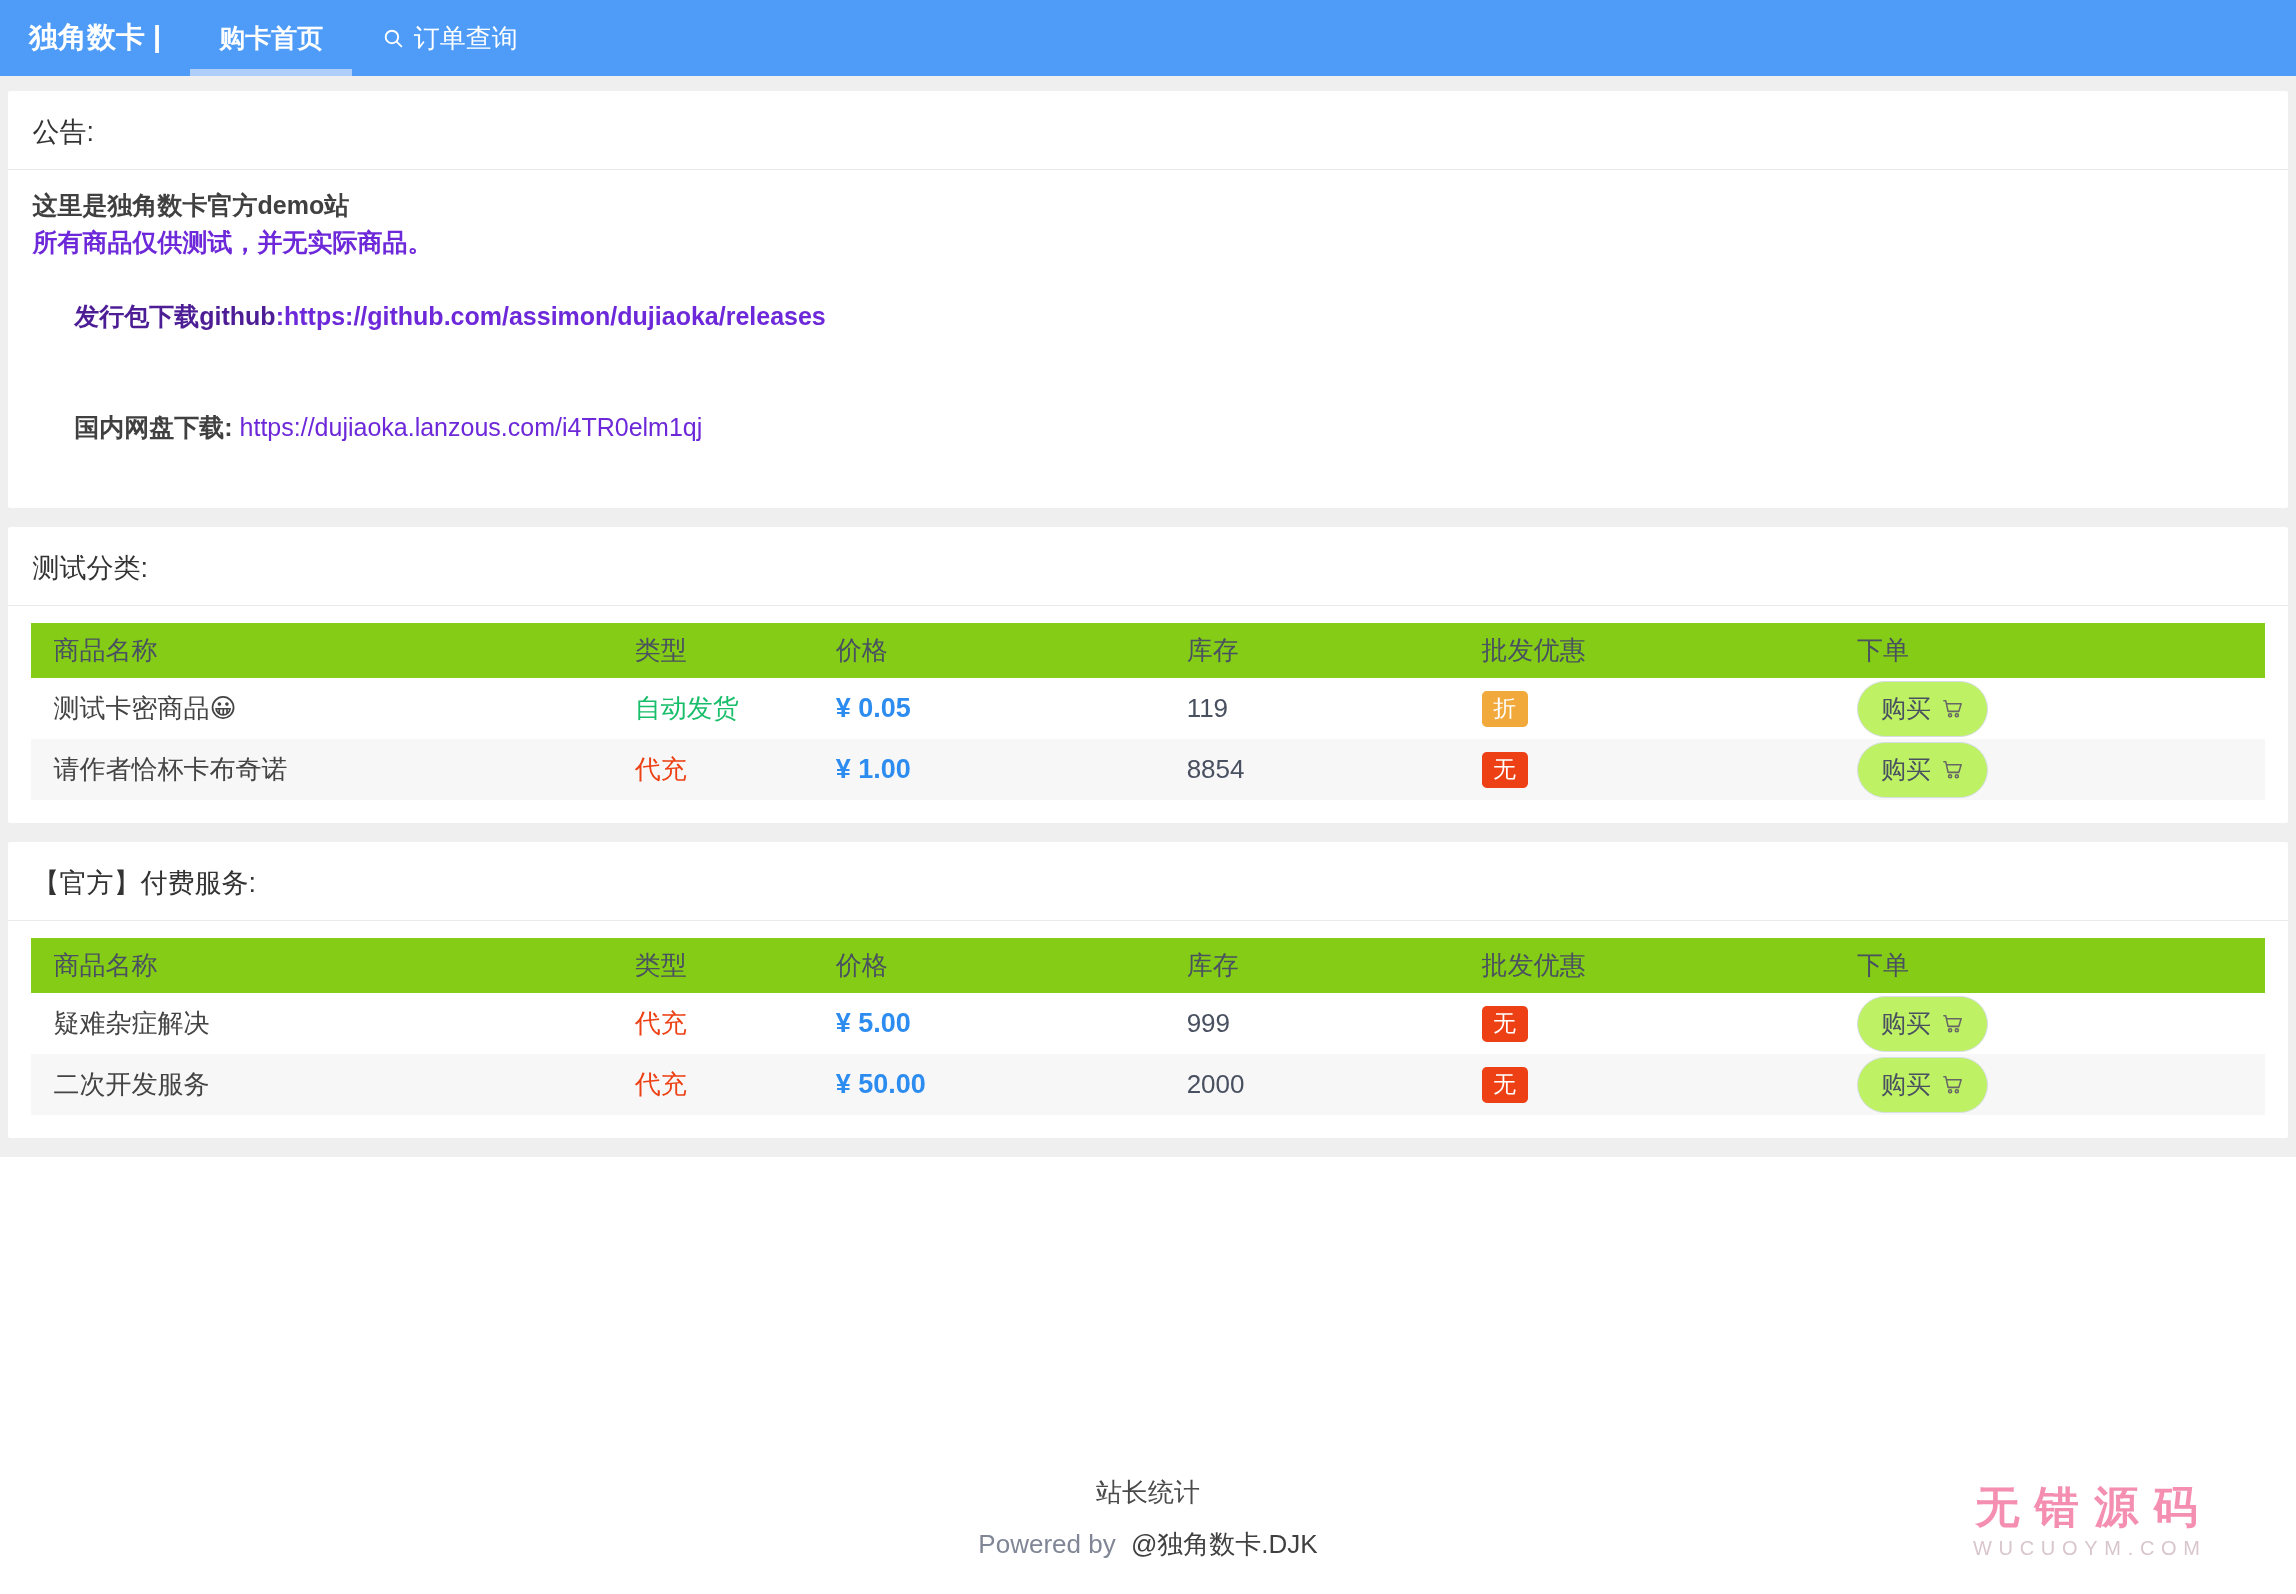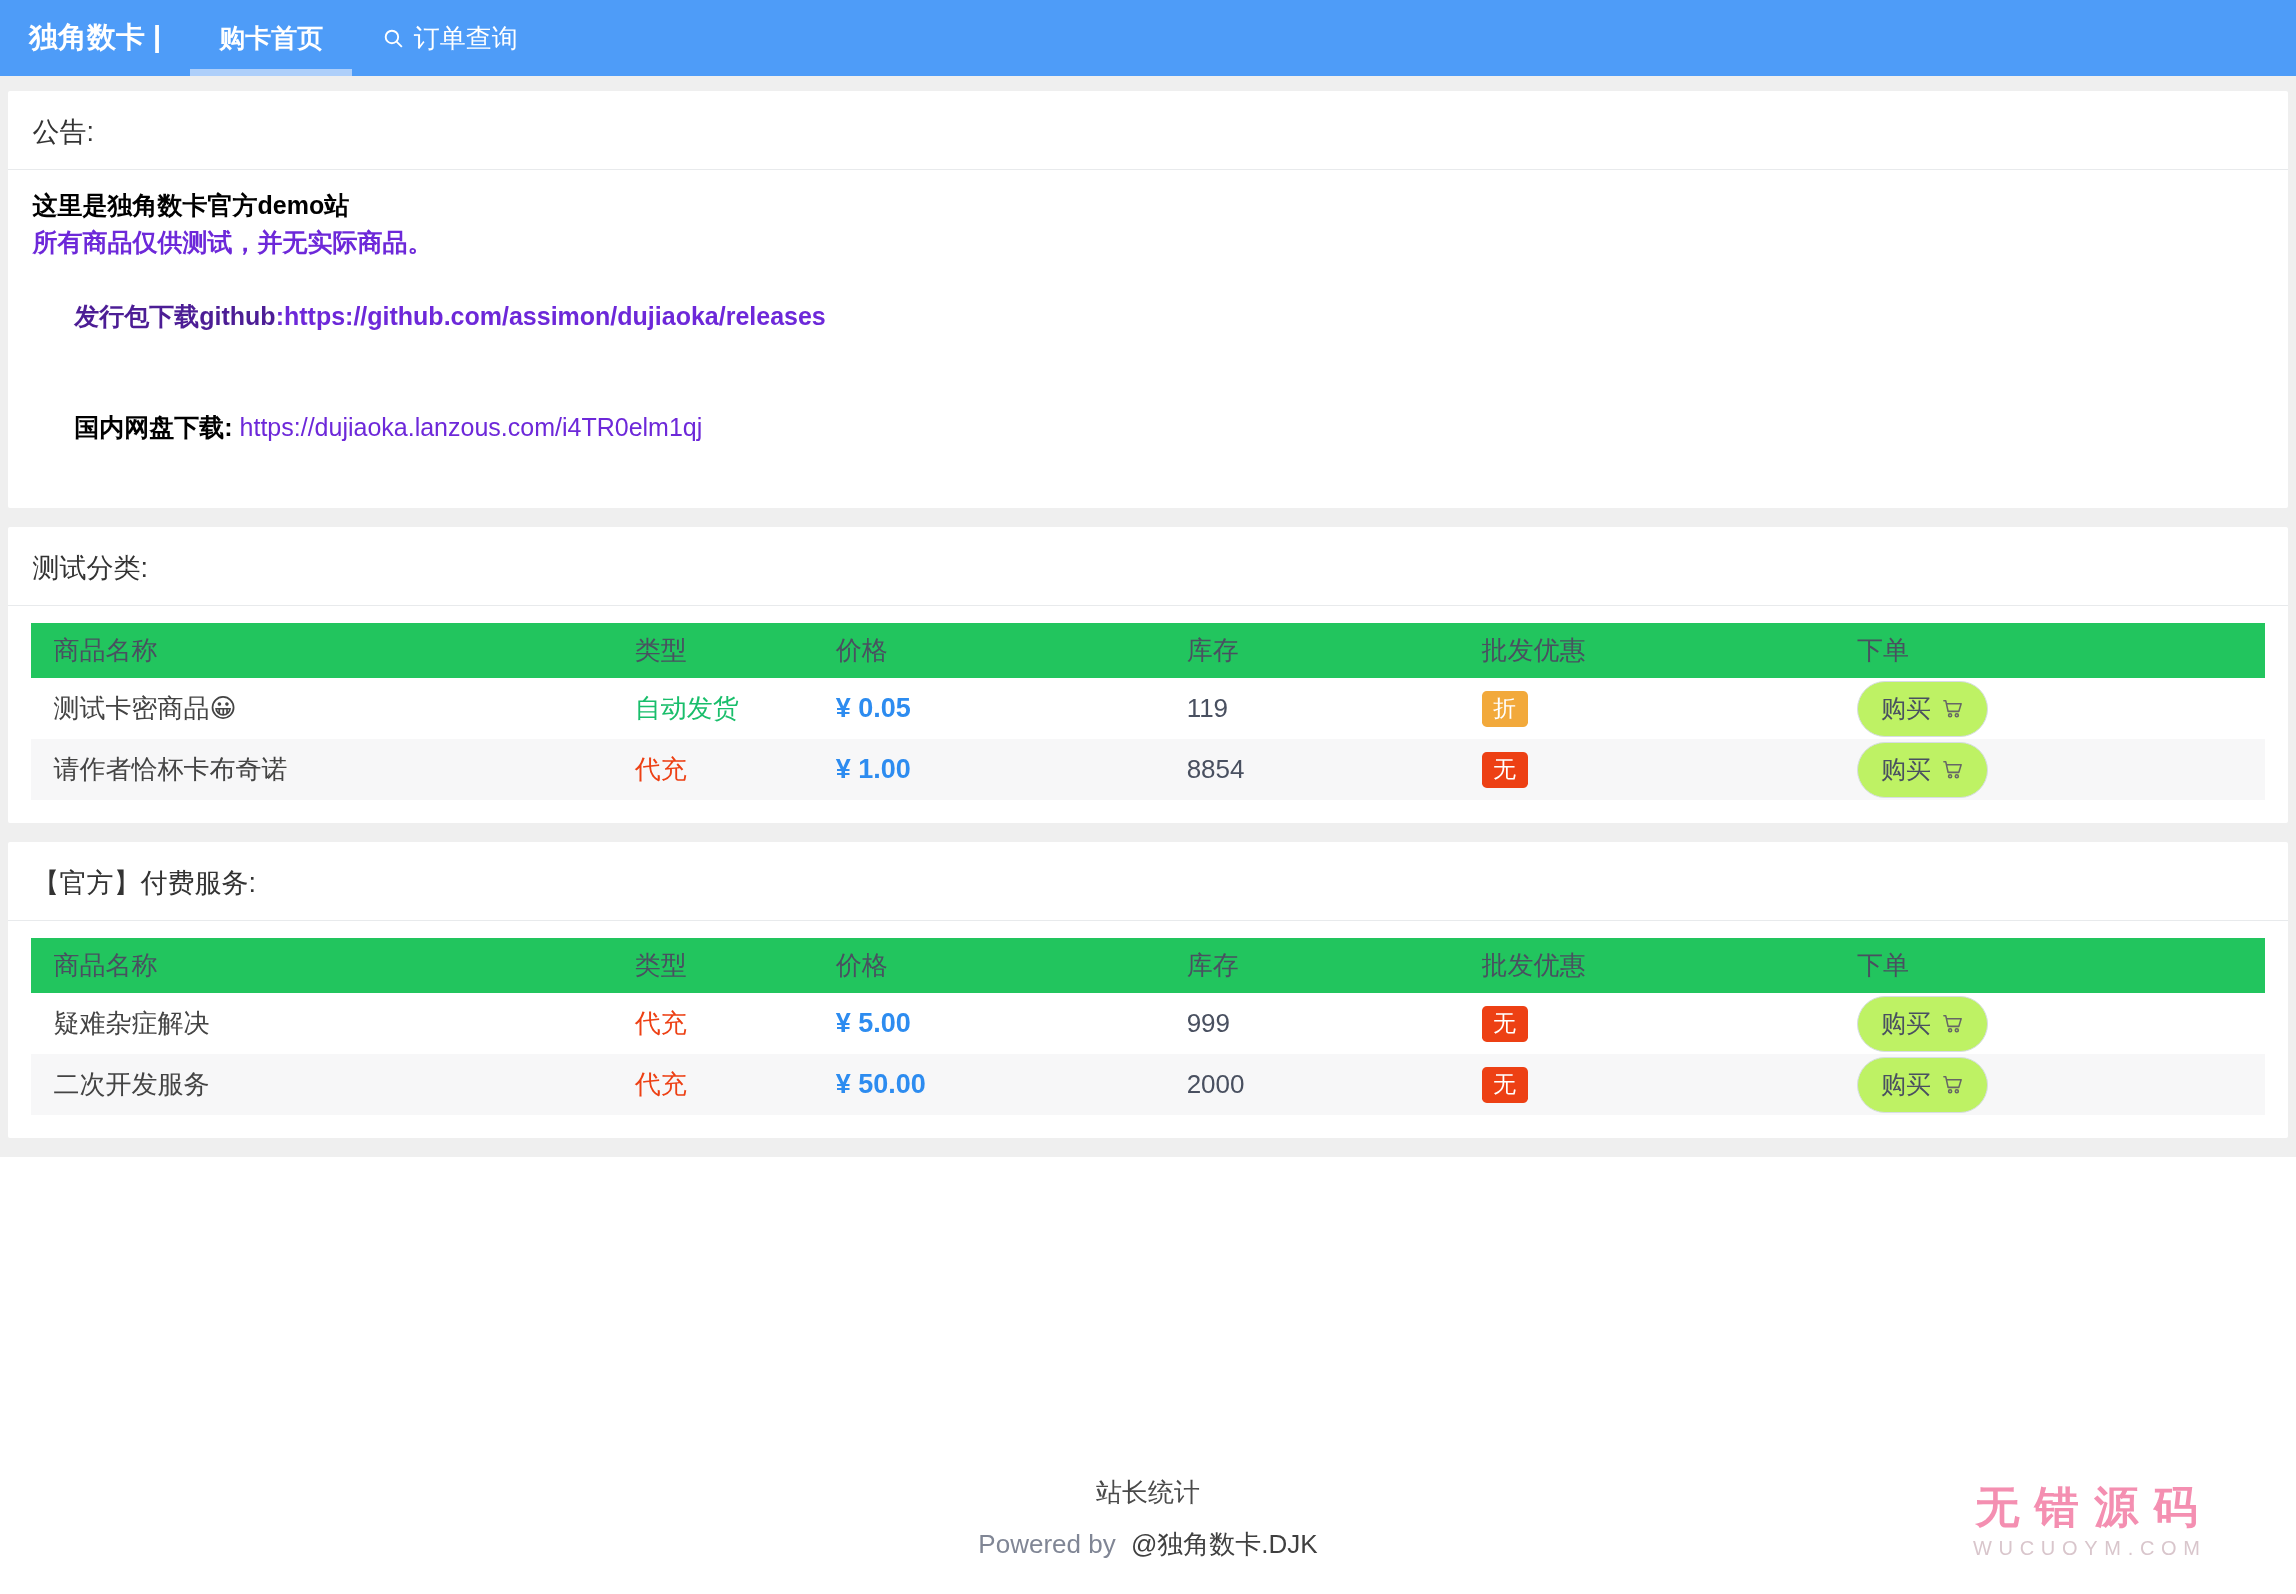--- a/index.html
+++ b/index.html
@@ -37,30 +37,30 @@
   .card.first { margin-top:15.3px; }
   .card-title {
     font-size:27px; color:#333;
     padding:23px 25px 19px;
     border-bottom:1px solid #e8eaec;
   }
 
   
   .announcement { padding:17px 25px 25px; font-size:25px; line-height:37px; }
   .ann-line { white-space:pre-wrap; }
-  .red   { color:#000000;text-align:right; }
+  .red   { color:#404040;text-align:right; }
   .green { color:#4c1d95; }
   .dark  { color:#6d28d9; }
   .bold  { font-weight:bold; }
 
   
   .tbl-wrap { padding:17px 23px 23px; }
   table.tbl { width:100%; border-collapse:collapse; font-size:26px; color:#495060; table-layout:fixed; }
   .tbl th {
-    background:#22c55e; text-align:left; font-weight:normal; color:#495060;
+    background:#84cc16; text-align:left; font-weight:normal; color:#495060;
     height:55px; padding:0 23px;
   }
   .tbl td { height:61px; padding:0 23px; }
   .tbl tbody tr:nth-child(even) { background:#f7f7f8; }
   .c-name  { width:26%; color:#444; }
   .c-type  { width:9%; }
   .c-price { width:15.7%; }
   .c-stock { width:13.2%; }
   .c-ws    { width:16.8%; }
   .c-order { width:19.3%; }

